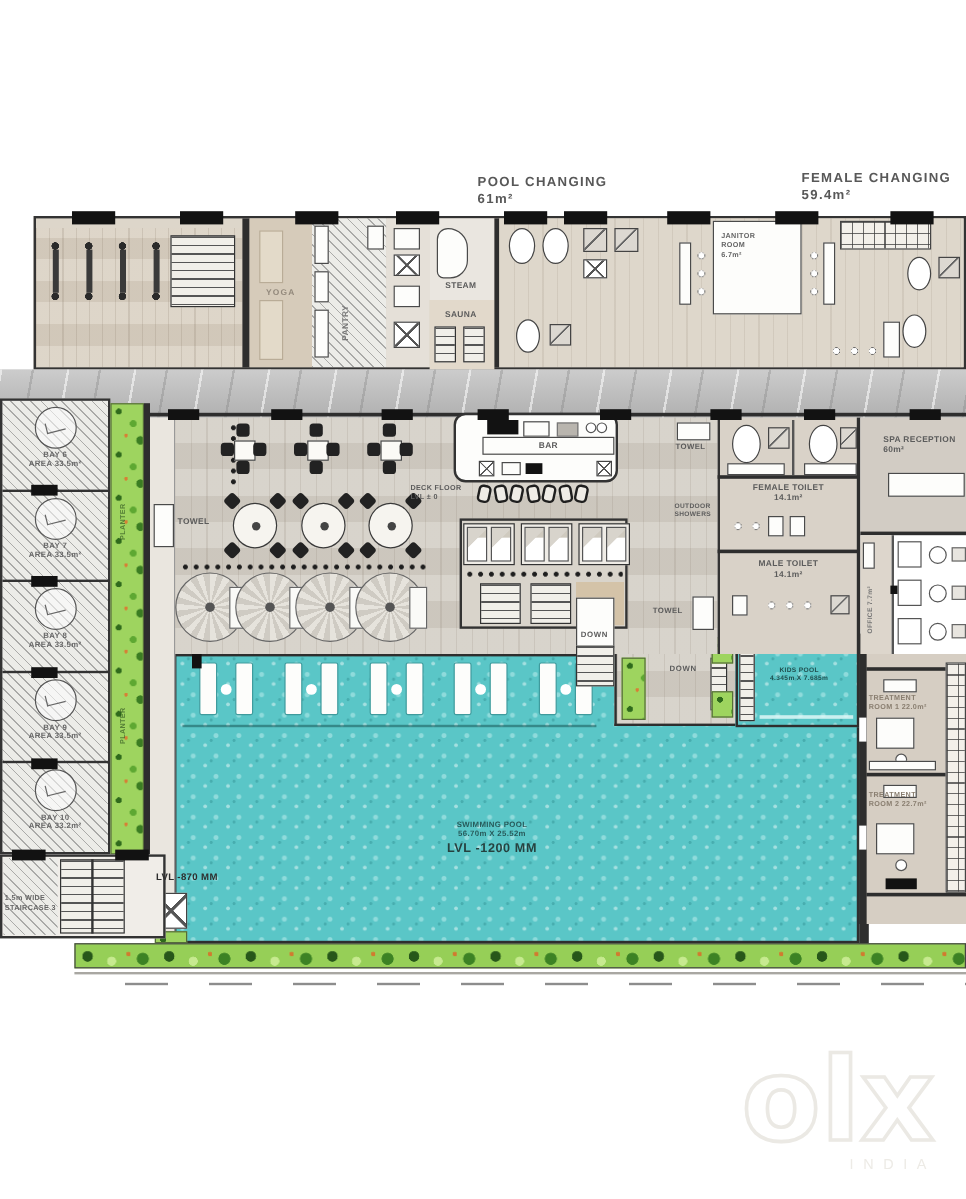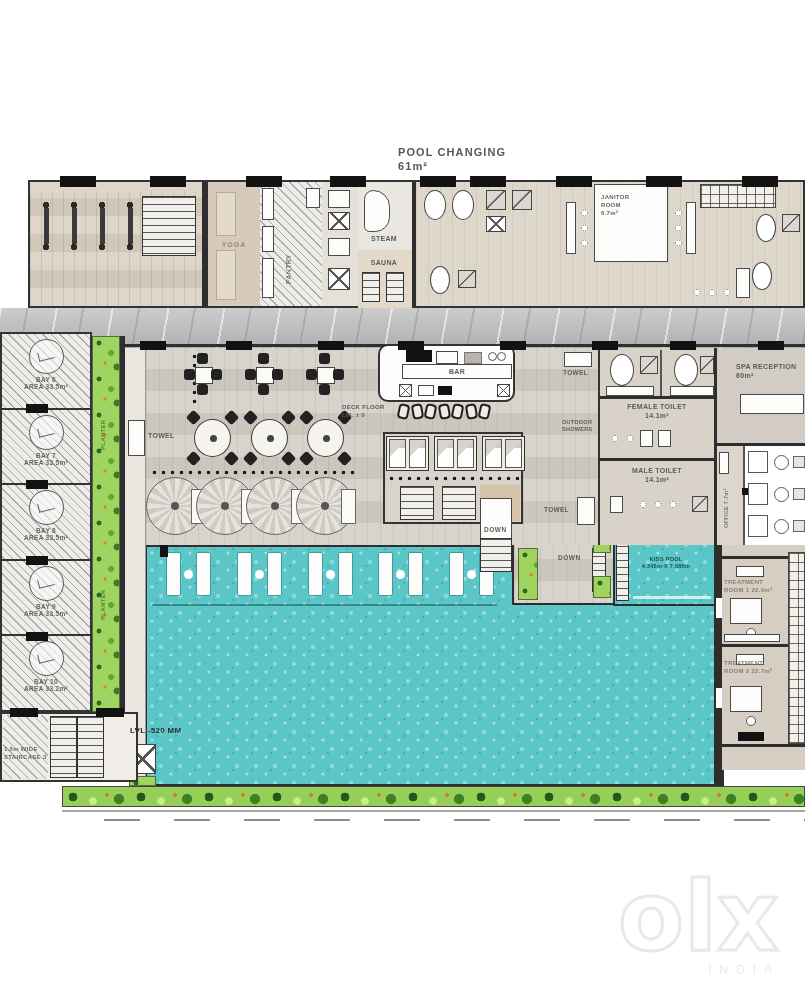--- a/index.html
+++ b/index.html
@@ -118,20 +118,24 @@
 </style>
 </head>
 <body>
 
 <div id="plan">
 
   <div class="lbl lbl-lg abs" style="left:398px;top:146px;">
     <span>POOL CHANGING</span><br>
     <span>61m²</span>
   </div>
+  <div class="lbl lbl-lg abs" style="left:668px;top:143px;">
+    <span>FEMALE CHANGING</span><br>
+    <span>59.4m²</span>
+  </div>
 
   <div class="abs" style="left:28px;top:180px;width:777px;height:128px;border:2px solid #333;background:#ddd6ca;box-sizing:border-box;"></div>
   <div class="abs gymfloor" style="left:30px;top:190px;width:172px;height:116px;"></div>
   <div class="abs flexrow" id="gymrow" style="left:36px;top:198px;width:104px;height:58px;gap:8px;">
       <div class="gm"></div>
       <div class="gm"></div>
       <div class="gm"></div>
       <div class="gm"></div>
     </div>
   <div class="abs stairh" style="left:142px;top:196px;width:54px;height:60px;"></div>
@@ -216,20 +220,25 @@
         <i class="plo"></i>
       </div>
       <div class="plg">
         <i class="plo"></i>
         <i class="pt"></i>
         <i class="plo"></i>
       </div>
     </div>
   <div class="abs blk" style="left:160px;top:545px;width:8px;height:12px;"></div>
   <div class="abs blk" style="left:482px;top:545px;width:8px;height:12px;"></div>
+  <div class="abs c" style="left:330px;top:684px;width:160px;">
+    <span class="lbl" style="position:static;display:block;color:rgba(30,70,70,.85);font-size:6.5px;">SWIMMING POOL</span>
+    <span class="lbl" style="position:static;display:block;color:rgba(30,70,70,.85);font-size:6.5px;">56.70m X 25.52m</span>
+    <span class="lbl" style="position:static;display:block;color:#26413f;font-size:10.5px;font-weight:700;letter-spacing:.5px;">LVL -1200 MM</span>
+  </div>
 
   <div class="abs deck" style="left:512px;top:545px;width:101px;height:60px;border-bottom:2.5px solid #2e2e2e;border-left:2px solid #2e2e2e;box-sizing:border-box;"></div>
   <div class="abs planter" style="left:518px;top:548px;width:20px;height:52px;"></div>
   <div class="lbl abs" style="left:558px;top:554px;font-weight:700;letter-spacing:.5px;font-size:6.5px;">DOWN</div>
   <div class="abs stairh" style="left:592px;top:548px;width:14px;height:44px;"></div>
 
   <div class="abs pool-water" style="left:613px;top:528px;width:103px;height:78px;"></div>
   <div class="abs stairh" style="left:616px;top:531px;width:13px;height:70px;"></div>
   <div class="abs" style="left:633px;top:596px;width:78px;height:3px;background:rgba(230,250,250,.8);"></div>
   <div class="abs c" style="left:620px;top:556px;width:92px;">
@@ -472,21 +481,21 @@
   <div class="lbl abs" style="left:724px;top:660px;font-size:6px;color:#8a7f71;">
     <span>TREATMENT</span><br>
     <span>ROOM 2  22.7m²</span>
   </div>
   <div class="abs white-box" style="left:730px;top:686px;width:32px;height:26px;"></div>
   <div class="abs" style="left:746px;top:716px;width:8px;height:8px;border:1px solid #555;border-radius:50%;background:#fff;"></div>
   <div class="abs blk" style="left:738px;top:732px;width:26px;height:9px;"></div>
   <div class="abs wall" style="left:722px;top:744px;width:83px;height:3px;"></div>
   <div class="abs lockv" style="left:788px;top:552px;width:17px;height:192px;"></div>
 
-  <div class="lbl abs" style="left:130px;top:726px;font-size:8px;font-weight:700;color:#2e2e2e;z-index:5;">LVL -520 MM</div>
+  <div class="lbl abs" style="left:130px;top:726px;font-size:8px;font-weight:700;color:#2e2e2e;z-index:5;">LVL -870 MM</div>
   <div class="abs xbox" style="left:129px;top:744px;width:27px;height:30px;"></div>
   <div class="abs planter" style="left:129px;top:776px;width:27px;height:10px;"></div>
 
   <div class="abs" style="left:0px;top:712px;width:138px;height:70px;border:2.5px solid #333;background:#f0ede8;box-sizing:border-box;"></div>
   <div class="abs hatch" style="left:3px;top:715px;width:45px;height:64px;"></div>
   <div class="abs stairh" style="left:50px;top:716px;width:54px;height:62px;"></div>
   <div class="abs" style="left:76px;top:716px;width:2px;height:62px;background:#333;"></div>
   <div class="lbl abs" style="left:4px;top:746px;font-size:6px;color:#666;z-index:5;">
     <span>1.5m WIDE</span><br>
     <span>STAIRCASE 3</span>

